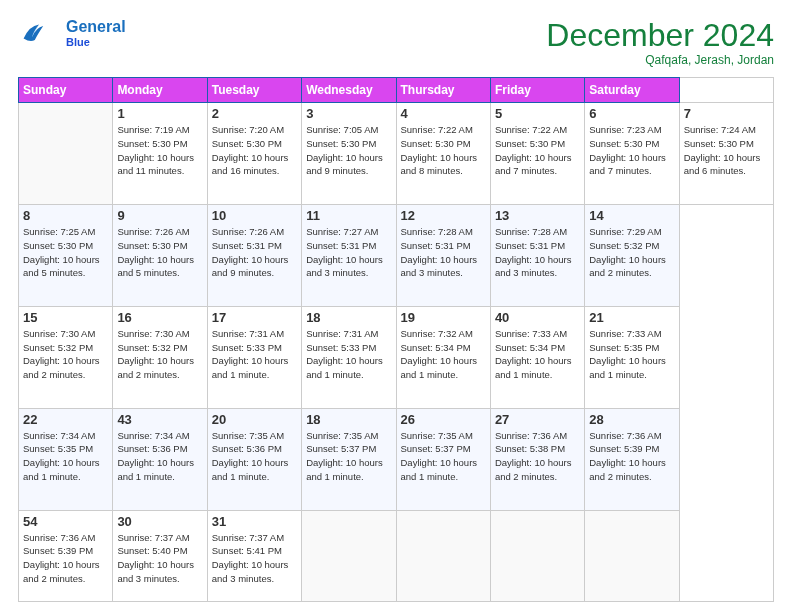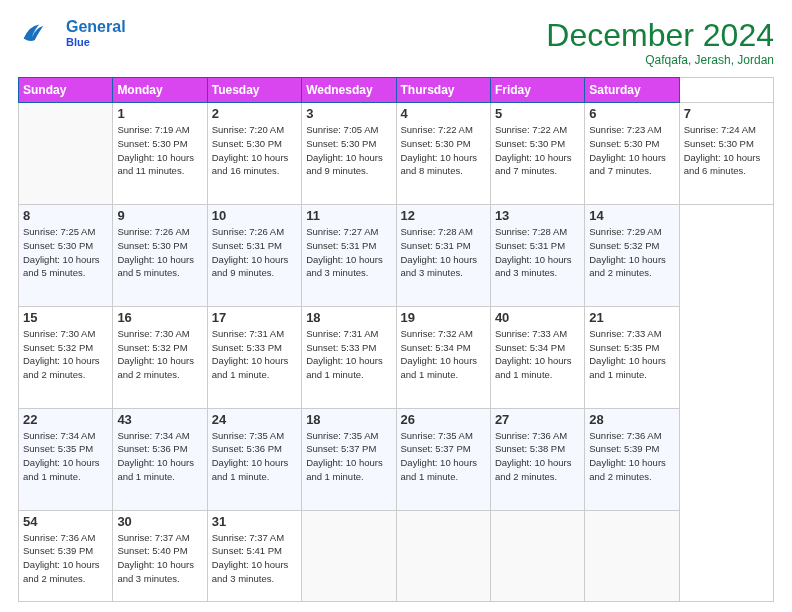--- a/index.html
+++ b/index.html
@@ -336,21 +336,21 @@
           <td>
             <span class="day-num">43</span>
             <div class="cell-content">
               <div>Sunrise: 7:34 AM</div>
               <div>Sunset: 5:36 PM</div>
               <div>Daylight: 10 hours</div>
               <div>and 1 minute.</div>
             </div>
           </td>
           <td>
-            <span class="day-num">24</span>
+            <span class="day-num">20</span>
             <div class="cell-content">
               <div>Sunrise: 7:35 AM</div>
               <div>Sunset: 5:36 PM</div>
               <div>Daylight: 10 hours</div>
               <div>and 1 minute.</div>
             </div>
           </td>
           <td>
             <span class="day-num">18</span>
             <div class="cell-content">

